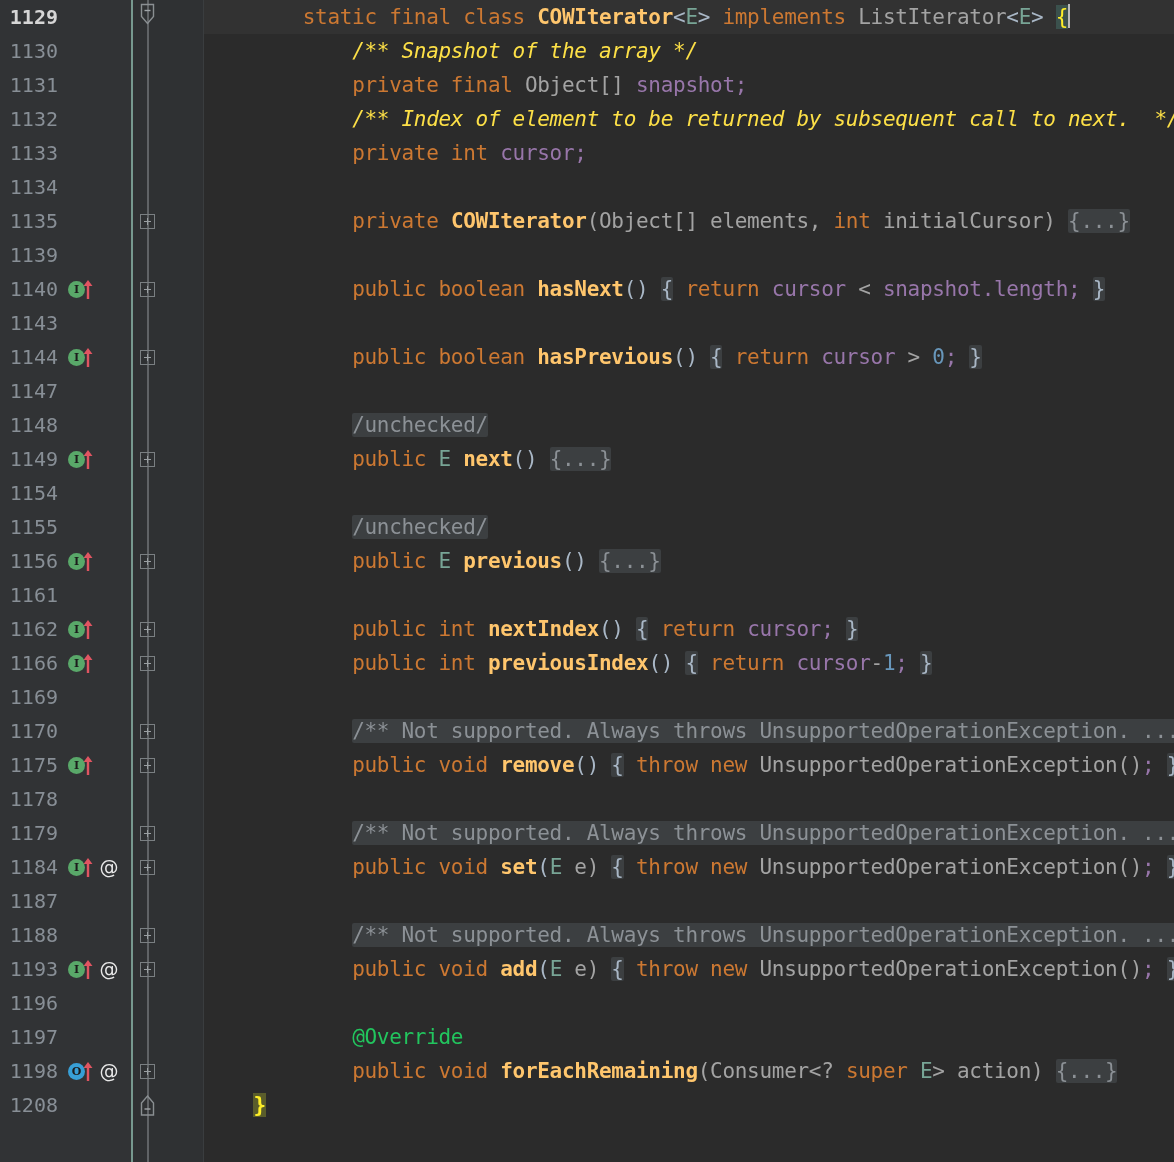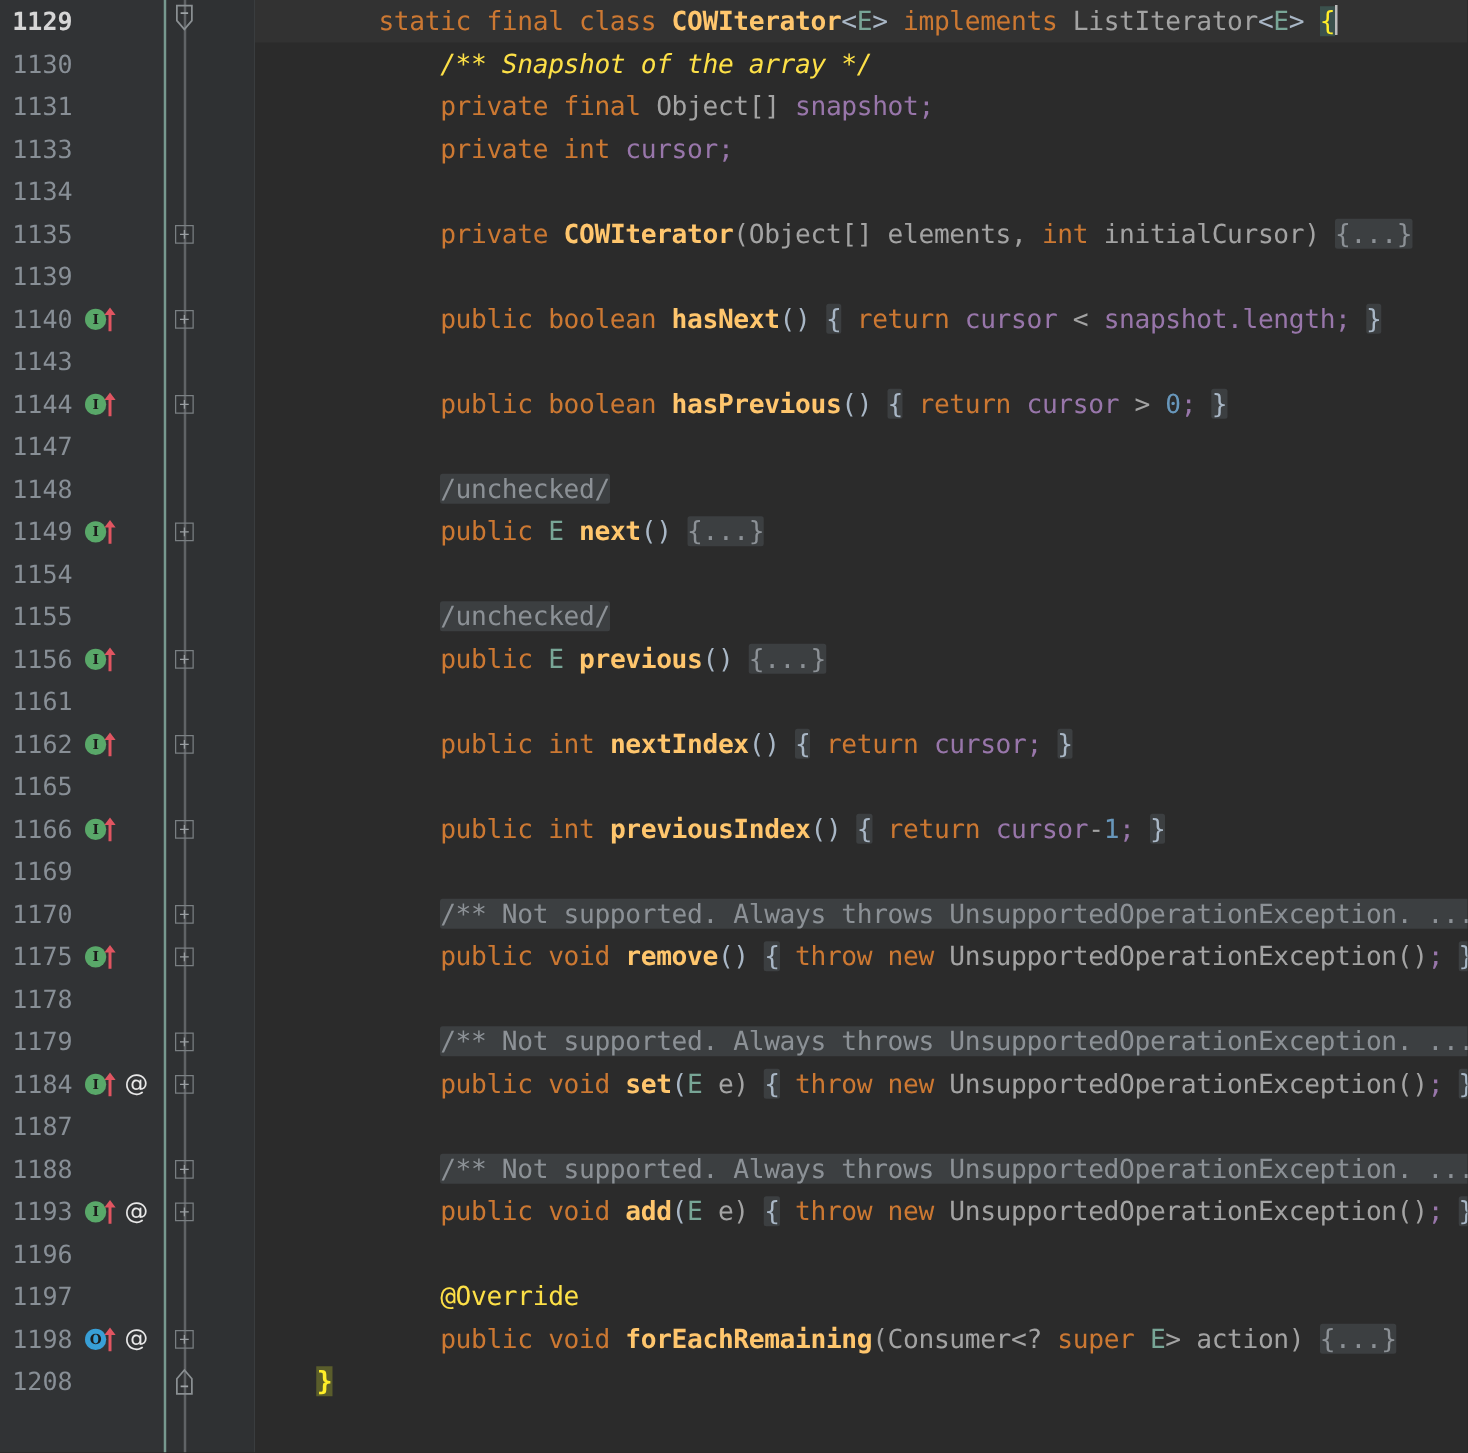--- a/index.html
+++ b/index.html
@@ -139,21 +139,21 @@
   }
 
   
   .kw      { color: #cc7832; }
   .cls     { color: #ffc66d; font-weight: bold; }
   .mth     { color: #ffc66d; font-weight: bold; }
   .fld     { color: #9876aa; }
   .num     { color: #6897bb; }
   .cmt     { color: #fde047; font-style: italic; }
   .gen     { color: #78a596; }
-  .ann     { color: #fde047; }
+  .ann     { color: #22c55e; }
   .plain   { color: #a3a3a3; }
   .punct   { color: #a9b7c6; }
 
   
   .fold {
     background: #3c3f41;
     color: #8c9196;
     border-radius: 2px;
   }
   .foldbrace {
@@ -186,20 +186,21 @@
   <div class="vcs-line"></div>
   <div class="fold-rail"></div>
   <div class="sep-line"></div>
   <div id="rows">
       <div class="row current"><div class="code-bg"></div><div class="lnum">1129</div><div class="fold-region-start"><svg viewBox="0 0 17 26" width="17" height="26" xmlns="http://www.w3.org/2000/svg">
             <path d="M2.5 2.5 h12 v12 l-6 7 l-6 -7 z" fill="none" stroke="#8a8f92" stroke-width="1.4"></path>
             <line x1="5.5" y1="8.5" x2="11.5" y2="8.5" stroke="#9fa4a7" stroke-width="1.4"></line>
           </svg></div><div class="code"><span class="plain">        </span><span class="kw">static final class </span><span class="cls">COWIterator</span><span class="punct">&lt;</span><span class="gen">E</span><span class="punct">&gt; </span><span class="kw">implements </span><span class="plain">ListIterator</span><span class="punct">&lt;</span><span class="gen">E</span><span class="punct">&gt; </span><span class="brace-hl">{</span><span class="caret"></span></div></div>
       <div class="row"><div class="code-bg"></div><div class="lnum">1130</div><div class="code"><span class="plain">            </span><span class="cmt">/** Snapshot of the array */</span></div></div>
       <div class="row"><div class="code-bg"></div><div class="lnum">1131</div><div class="code"><span class="plain">            </span><span class="kw">private final </span><span class="plain">Object[] </span><span class="fld">snapshot</span><span class="fld">;</span></div></div>
+      <div class="row"><div class="code-bg"></div><div class="lnum">1132</div><div class="code"><span class="plain">            </span><span class="cmt">/** Index of element to be returned by subsequent call to next.  */</span></div></div>
       <div class="row"><div class="code-bg"></div><div class="lnum">1133</div><div class="code"><span class="plain">            </span><span class="kw">private int </span><span class="fld">cursor</span><span class="fld">;</span></div></div>
       <div class="row"><div class="code-bg"></div><div class="lnum">1134</div><div class="code"></div></div>
       <div class="row"><div class="code-bg"></div><div class="lnum">1135</div><div class="fold-plus"></div><div class="code"><span class="plain">            </span><span class="kw">private </span><span class="cls">COWIterator</span><span class="plain">(Object[] elements, </span><span class="kw">int </span><span class="plain">initialCursor) </span><span class="fold">{...}</span></div></div>
       <div class="row"><div class="code-bg"></div><div class="lnum">1139</div><div class="code"></div></div>
       <div class="row"><div class="code-bg"></div><div class="lnum">1140</div><div class="impl-icon">I</div><div class="up-arrow"><svg viewBox="0 0 12 24" width="12" height="24" xmlns="http://www.w3.org/2000/svg">
             <path d="M6 3 L10.5 9 L7.2 9 L7.2 22 L4.8 22 L4.8 9 L1.5 9 Z" fill="#e05561"></path>
           </svg></div><div class="fold-plus"></div><div class="code"><span class="plain">            </span><span class="kw">public boolean </span><span class="mth">hasNext</span><span class="punct">() </span><span class="foldbrace">{</span><span class="plain"> </span><span class="kw">return </span><span class="fld">cursor </span><span class="plain">&lt; </span><span class="fld">snapshot</span><span class="fld">.length</span><span class="fld">;</span><span class="plain"> </span><span class="foldbrace">}</span></div></div>
       <div class="row"><div class="code-bg"></div><div class="lnum">1143</div><div class="code"></div></div>
       <div class="row"><div class="code-bg"></div><div class="lnum">1144</div><div class="impl-icon">I</div><div class="up-arrow"><svg viewBox="0 0 12 24" width="12" height="24" xmlns="http://www.w3.org/2000/svg">
             <path d="M6 3 L10.5 9 L7.2 9 L7.2 22 L4.8 22 L4.8 9 L1.5 9 Z" fill="#e05561"></path>
@@ -211,21 +212,20 @@
           </svg></div><div class="fold-plus"></div><div class="code"><span class="plain">            </span><span class="kw">public </span><span class="gen">E </span><span class="mth">next</span><span class="punct">() </span><span class="fold">{...}</span></div></div>
       <div class="row"><div class="code-bg"></div><div class="lnum">1154</div><div class="code"></div></div>
       <div class="row"><div class="code-bg"></div><div class="lnum">1155</div><div class="code"><span class="plain">            </span><span class="fold">/unchecked/</span></div></div>
       <div class="row"><div class="code-bg"></div><div class="lnum">1156</div><div class="impl-icon">I</div><div class="up-arrow"><svg viewBox="0 0 12 24" width="12" height="24" xmlns="http://www.w3.org/2000/svg">
             <path d="M6 3 L10.5 9 L7.2 9 L7.2 22 L4.8 22 L4.8 9 L1.5 9 Z" fill="#e05561"></path>
           </svg></div><div class="fold-plus"></div><div class="code"><span class="plain">            </span><span class="kw">public </span><span class="gen">E </span><span class="mth">previous</span><span class="punct">() </span><span class="fold">{...}</span></div></div>
       <div class="row"><div class="code-bg"></div><div class="lnum">1161</div><div class="code"></div></div>
       <div class="row"><div class="code-bg"></div><div class="lnum">1162</div><div class="impl-icon">I</div><div class="up-arrow"><svg viewBox="0 0 12 24" width="12" height="24" xmlns="http://www.w3.org/2000/svg">
             <path d="M6 3 L10.5 9 L7.2 9 L7.2 22 L4.8 22 L4.8 9 L1.5 9 Z" fill="#e05561"></path>
           </svg></div><div class="fold-plus"></div><div class="code"><span class="plain">            </span><span class="kw">public int </span><span class="mth">nextIndex</span><span class="punct">() </span><span class="foldbrace">{</span><span class="plain"> </span><span class="kw">return </span><span class="fld">cursor</span><span class="fld">;</span><span class="plain"> </span><span class="foldbrace">}</span></div></div>
-      <div class="row"><div class="code-bg"></div><div class="lnum">1165</div><div class="code"></div></div>
       <div class="row"><div class="code-bg"></div><div class="lnum">1166</div><div class="impl-icon">I</div><div class="up-arrow"><svg viewBox="0 0 12 24" width="12" height="24" xmlns="http://www.w3.org/2000/svg">
             <path d="M6 3 L10.5 9 L7.2 9 L7.2 22 L4.8 22 L4.8 9 L1.5 9 Z" fill="#e05561"></path>
           </svg></div><div class="fold-plus"></div><div class="code"><span class="plain">            </span><span class="kw">public int </span><span class="mth">previousIndex</span><span class="punct">() </span><span class="foldbrace">{</span><span class="plain"> </span><span class="kw">return </span><span class="fld">cursor</span><span class="plain">-</span><span class="num">1</span><span class="fld">;</span><span class="plain"> </span><span class="foldbrace">}</span></div></div>
       <div class="row"><div class="code-bg"></div><div class="lnum">1169</div><div class="code"></div></div>
       <div class="row"><div class="code-bg"></div><div class="lnum">1170</div><div class="fold-plus"></div><div class="code"><span class="plain">            </span><span class="fold">/** Not supported. Always throws UnsupportedOperationException. ...*/</span></div></div>
       <div class="row"><div class="code-bg"></div><div class="lnum">1175</div><div class="impl-icon">I</div><div class="up-arrow"><svg viewBox="0 0 12 24" width="12" height="24" xmlns="http://www.w3.org/2000/svg">
             <path d="M6 3 L10.5 9 L7.2 9 L7.2 22 L4.8 22 L4.8 9 L1.5 9 Z" fill="#e05561"></path>
           </svg></div><div class="fold-plus"></div><div class="code"><span class="plain">            </span><span class="kw">public void </span><span class="mth">remove</span><span class="punct">() </span><span class="foldbrace">{</span><span class="plain"> </span><span class="kw">throw new </span><span class="plain">UnsupportedOperationException()</span><span class="fld">;</span><span class="plain"> </span><span class="foldbrace">}</span></div></div>
       <div class="row"><div class="code-bg"></div><div class="lnum">1178</div><div class="code"></div></div>
       <div class="row"><div class="code-bg"></div><div class="lnum">1179</div><div class="fold-plus"></div><div class="code"><span class="plain">            </span><span class="fold">/** Not supported. Always throws UnsupportedOperationException. ...*/</span></div></div>

